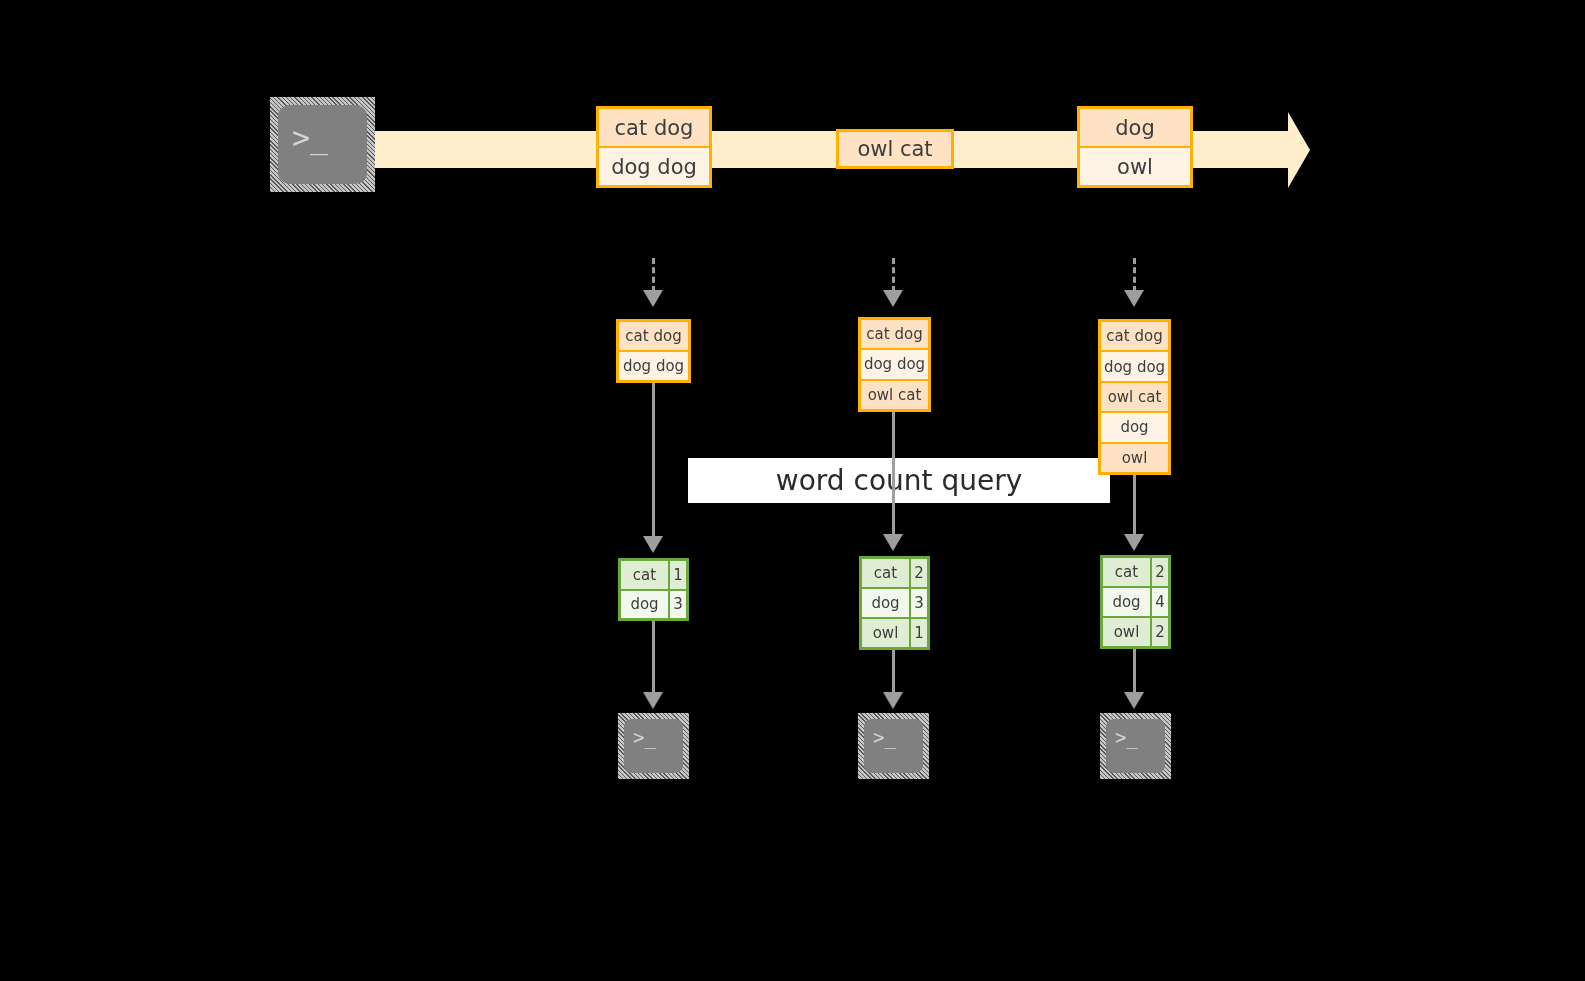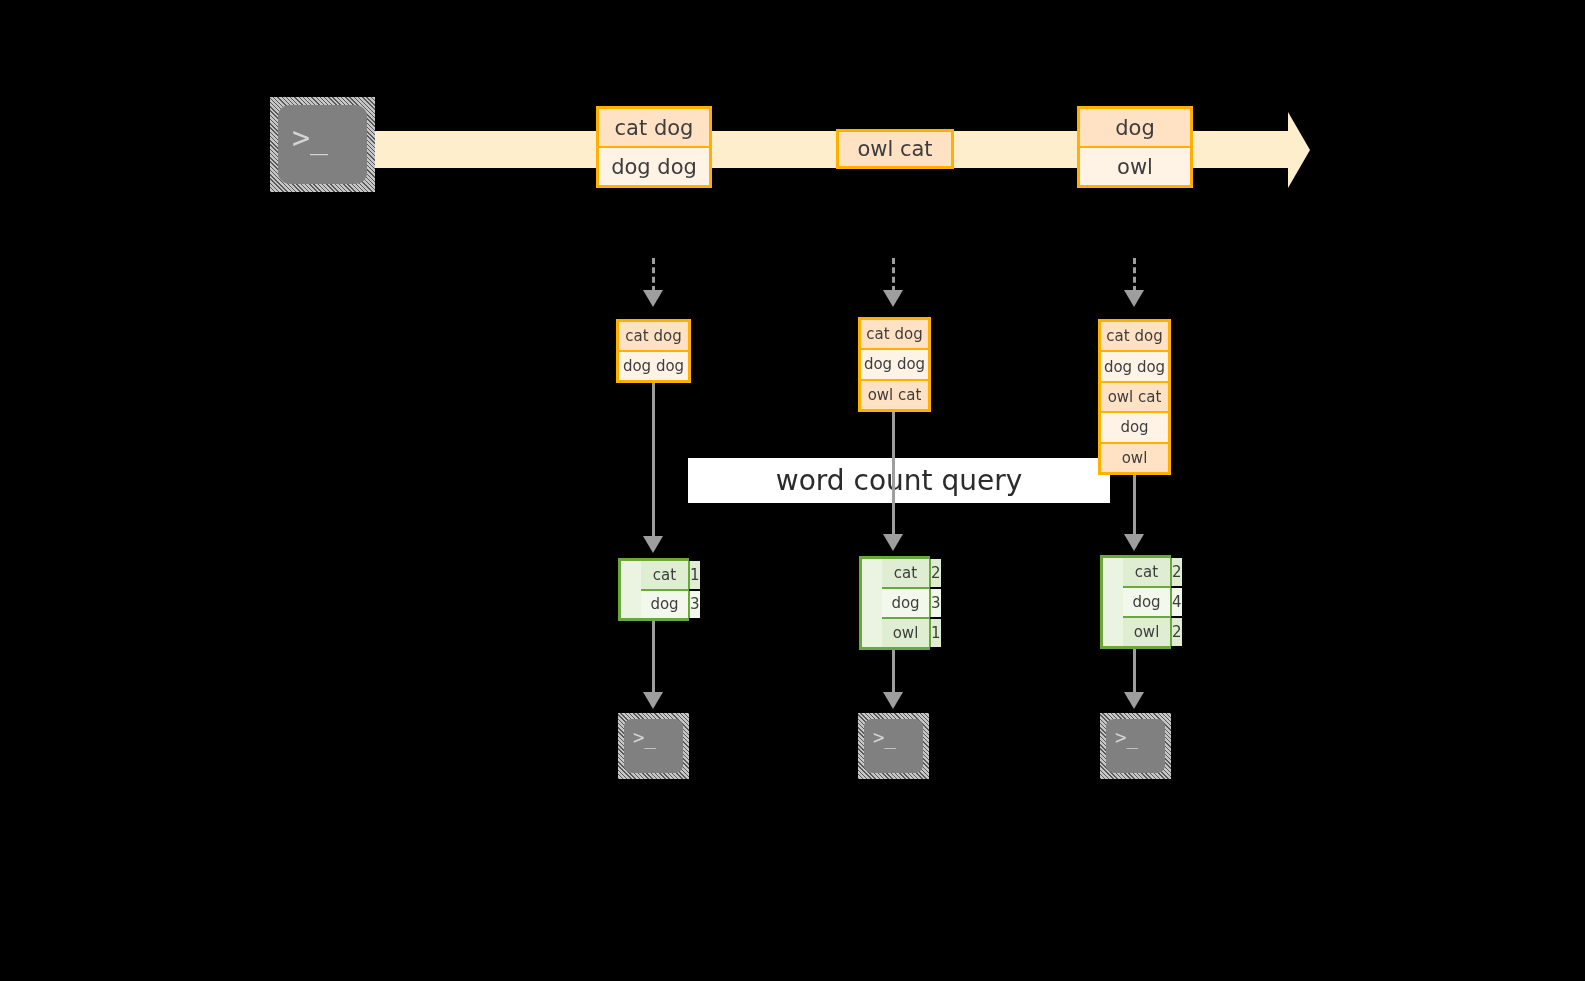--- a/index.html
+++ b/index.html
@@ -83,21 +83,20 @@
     box-sizing: border-box;
     border: 3px solid #6aa83c;
     background: #eaf4e1;
     display: flex;
     flex-direction: column;
   }
   .res-row {
     flex: 1 1 auto;
     display: flex;
     box-sizing: border-box;
-    margin-left: 20px;
   }
   .res-row + .res-row { border-top: 2px solid #6aa83c; }
   .res-row.shade-a .res-cell { background: #dfeed2; }
   .res-row.shade-b .res-cell { background: #f2f8ec; }
   .res-cell {
     display: flex;
     align-items: center;
     justify-content: center;
     box-sizing: border-box;
     color: #3d3d3d;

